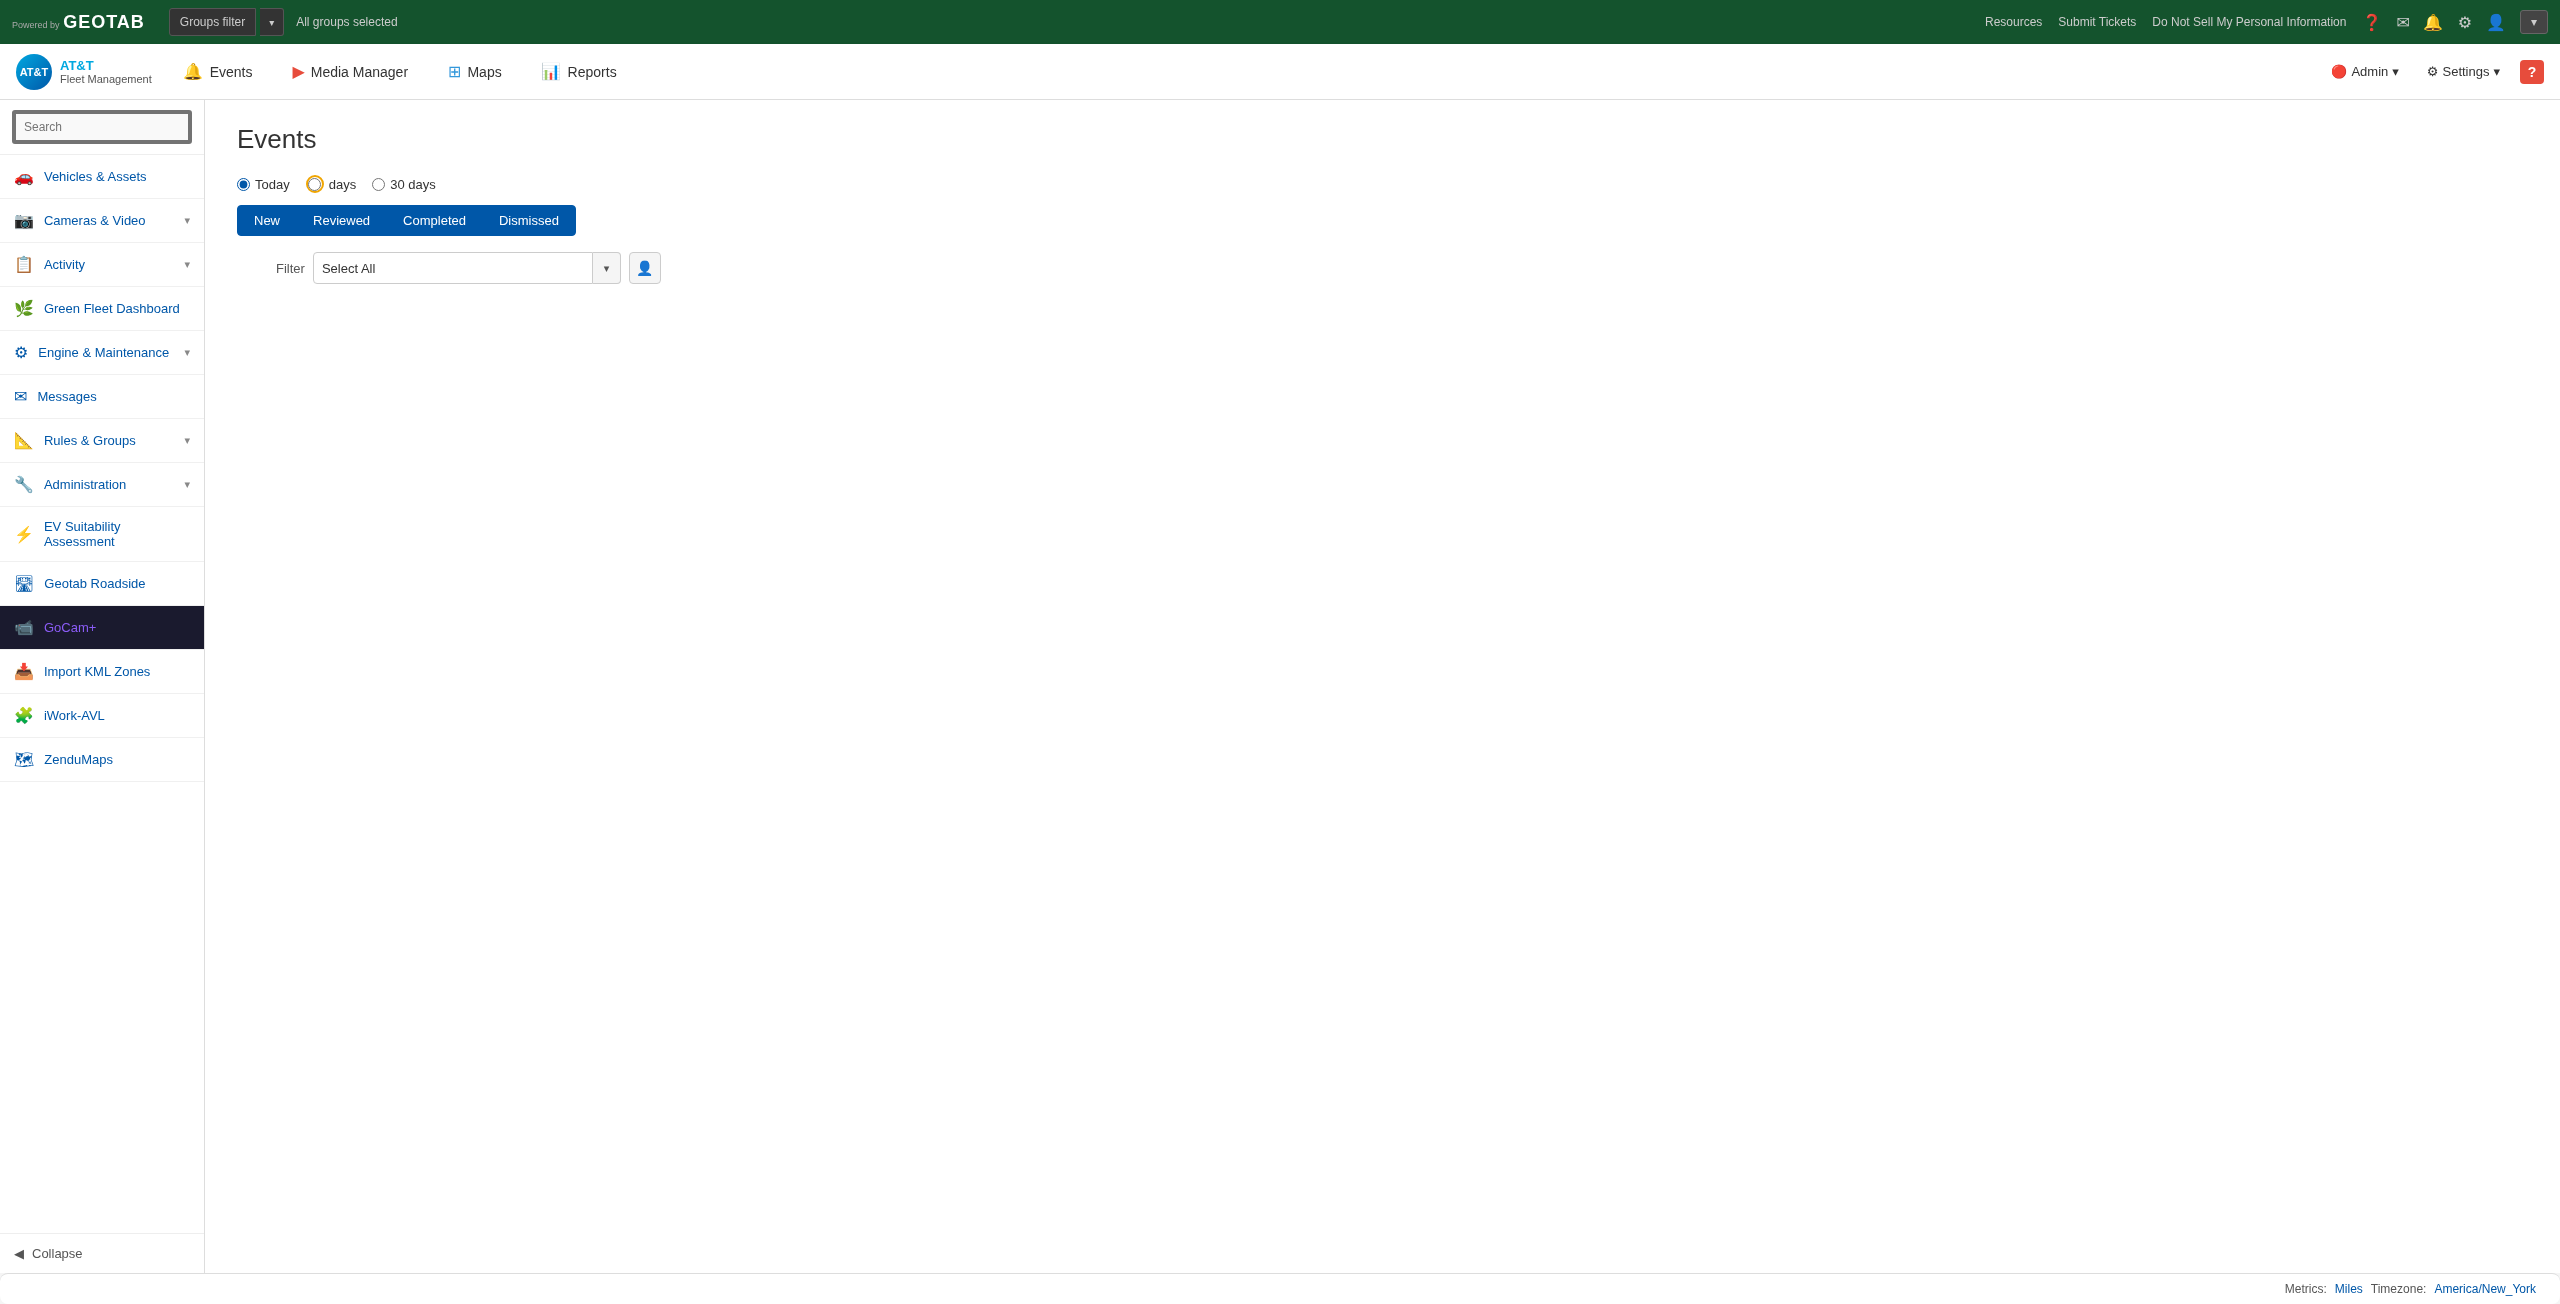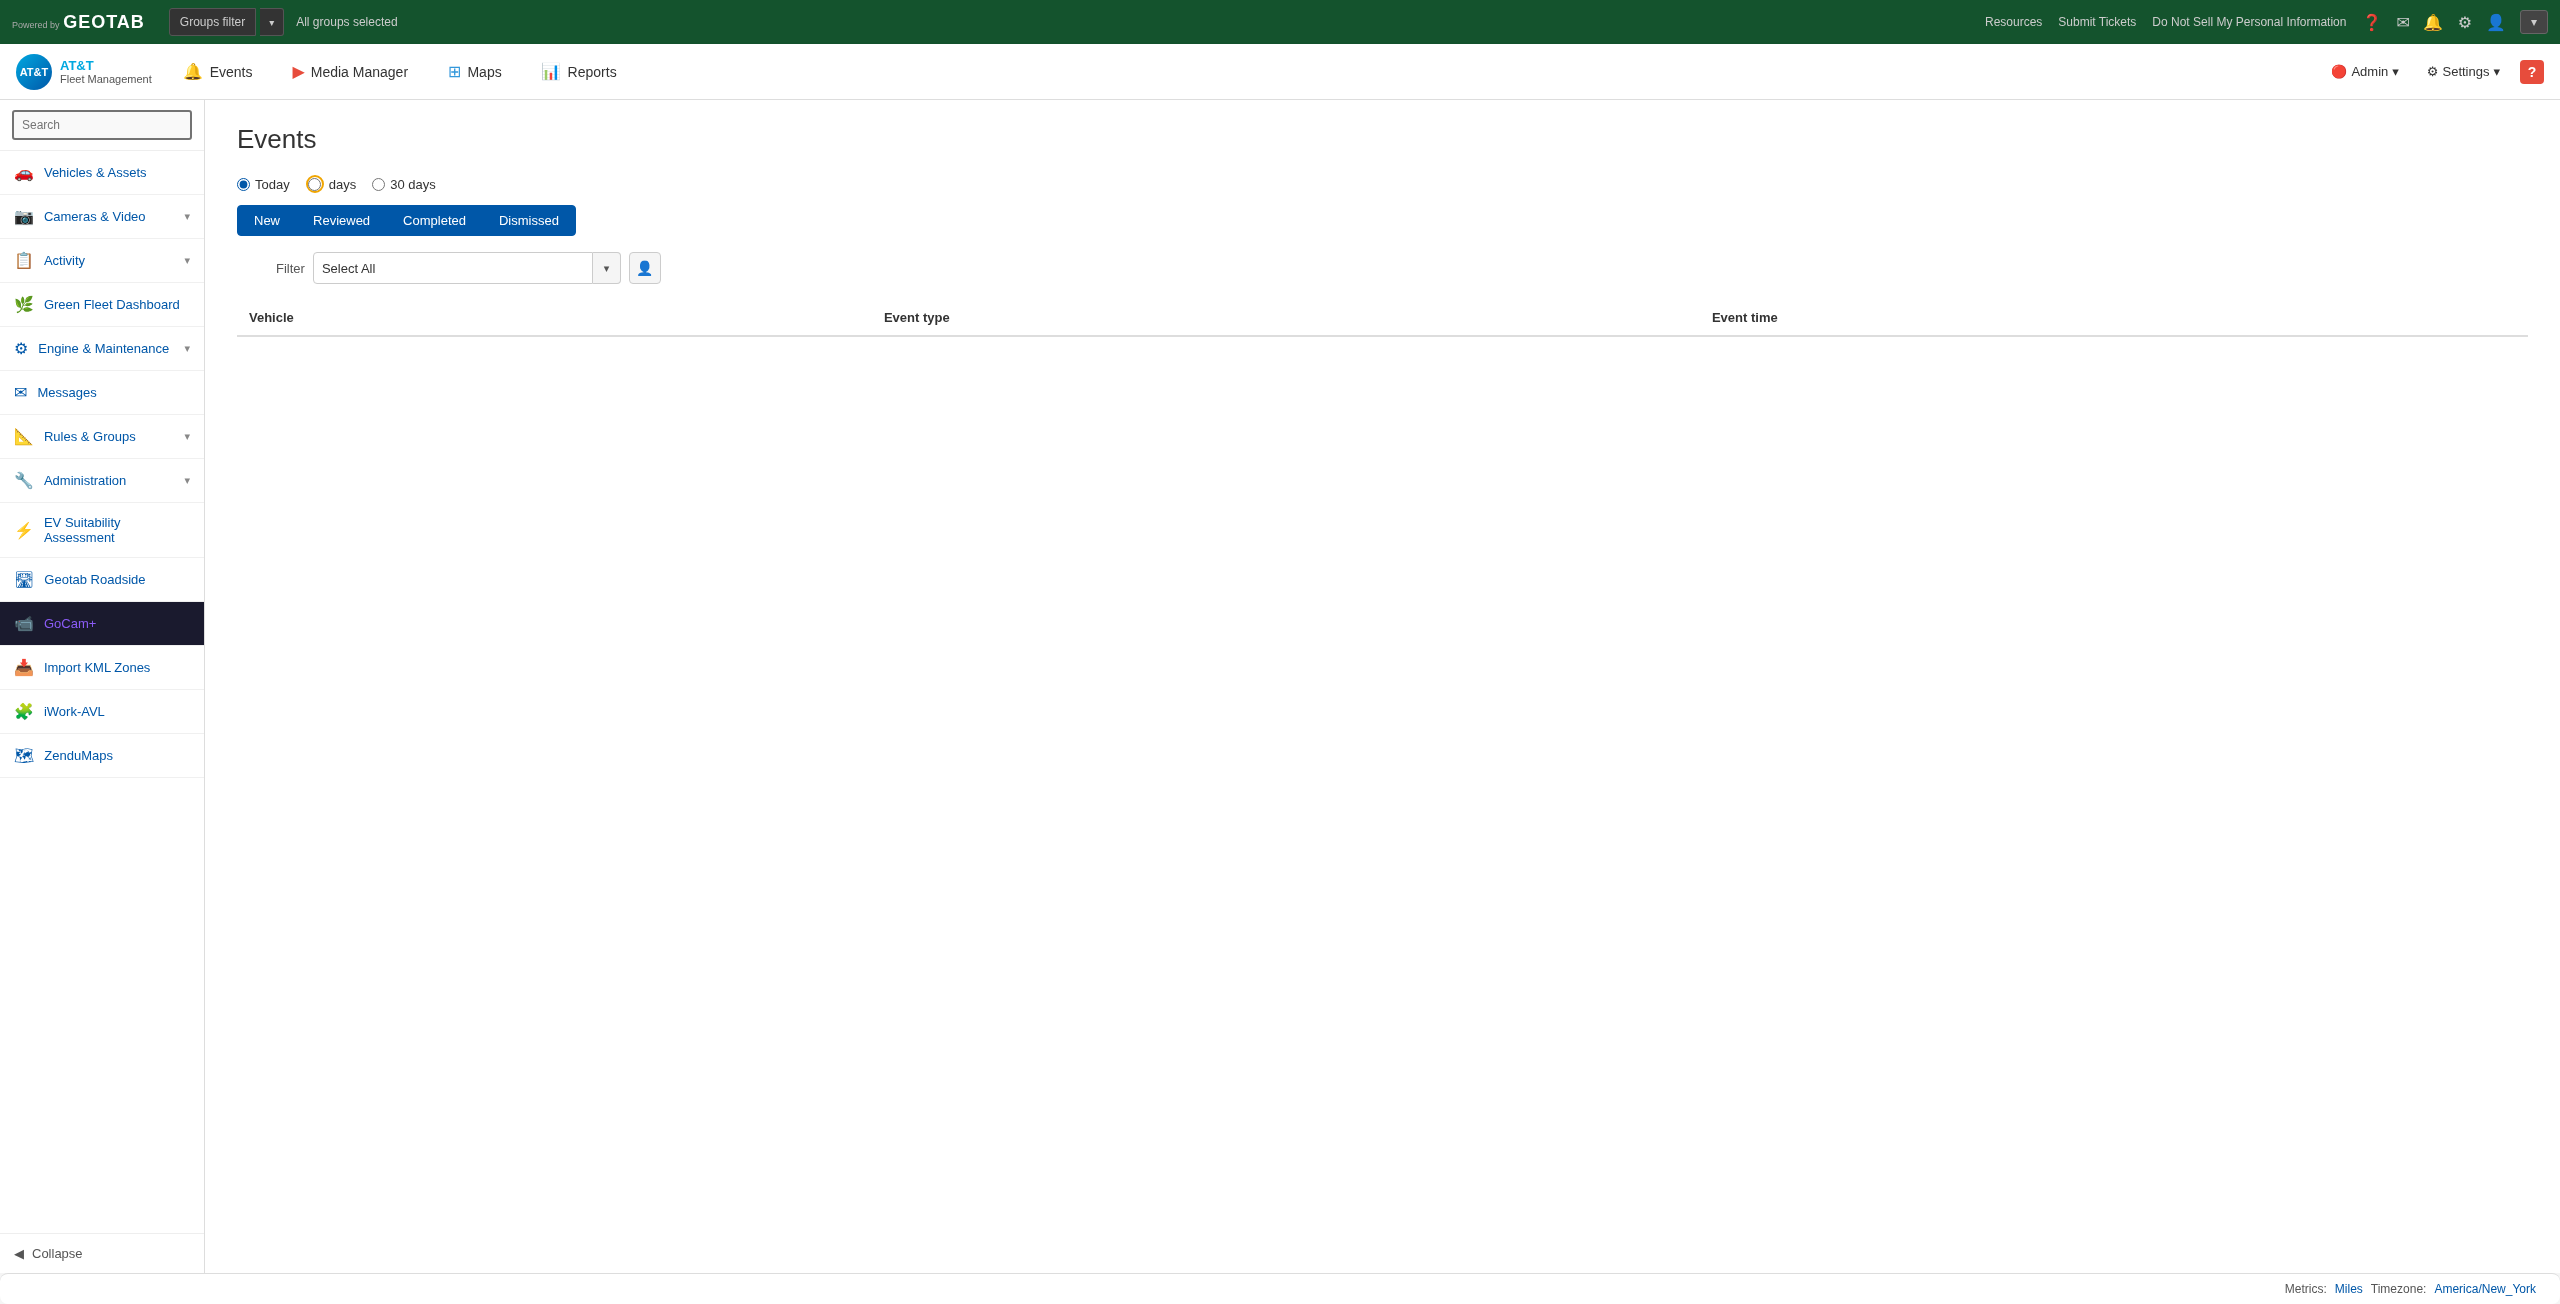--- a/index.html
+++ b/index.html
@@ -118,21 +118,21 @@
       flex-shrink: 0;
       display: flex;
       flex-direction: column;
     }
     .sidebar-search {
       padding: 10px 12px;
       border-bottom: 1px solid #eee;
     }
     .sidebar-search input {
       width: 100%; padding: 6px 8px;
-      border: 2px solid #737373; border-radius: 3px;
+      border: 4px solid #737373; border-radius: 3px;
       font-size: 12px; background: #f9f9f9;
     }
     .sidebar-item {
       display: flex; align-items: center; gap: 10px;
       padding: 12px 14px; cursor: pointer;
       color: #0057a8; font-size: 13px;
       border-bottom: 1px solid #f0f0f0;
     }
     .sidebar-item .si-icon { font-size: 16px; color: #0057a8; flex-shrink: 0; }
     .sidebar-item .si-label { flex: 1; font-size: 13px; }
@@ -406,31 +406,20 @@
         <select class="filter-select">
           <option>Select All</option>
         </select>
         <div class="filter-dropdown-btn">▾</div>
       </div>
       <div class="filter-export-btn">
         <span>👤</span>
       </div>
     </div>
 
-    <table class="events-table">
-      <thead>
-        <tr>
-          <th>Vehicle</th>
-          <th>Event type</th>
-          <th>Event time</th>
-        </tr>
-      </thead>
-      <tbody>
-      </tbody>
-    </table>
   </div>
 </div>
 
 <div class="footer">
   <span>Metrics:</span>
   <span class="footer-link">Miles</span>
   <span>Timezone:</span>
   <span class="footer-link">America/New_York</span>
 </div>
 

